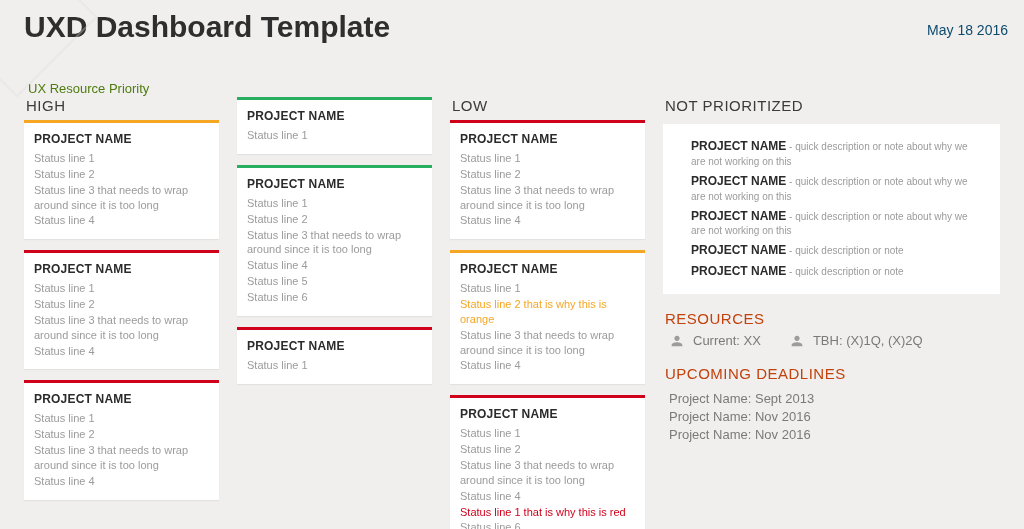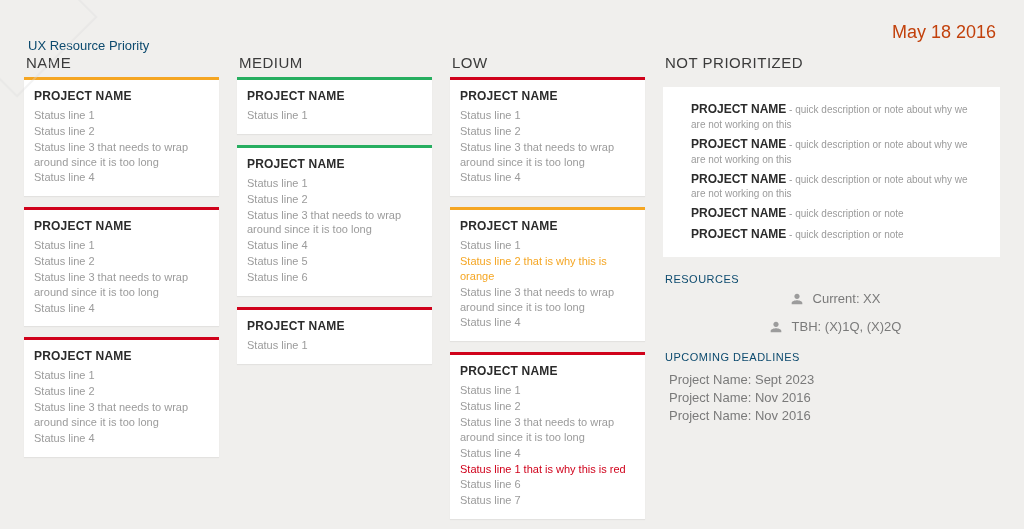--- a/index.html
+++ b/index.html
@@ -1,54 +1,55 @@
 <!DOCTYPE html>
 <html><head>
 <meta charset="utf-8">
 <style>
   html,body{margin:0;padding:0;width:1024px;height:529px;background:#f0efed;font-family:Arial,Helvetica,sans-serif;color:#333;overflow:hidden;}
   .page{position:relative;padding:10px 24px 0 24px;box-sizing:border-box;}
   .page-title{font-size:30px;font-weight:800;color:#2e2e2e;margin:0;}
-  .page-date{position:absolute;right:28px;top:22px;font-size:18px;color:#c2410c;}
-  .section-label{font-size:13px;color:#0c4a6e;margin:28px 0 1px 4px;}
+  .page-date{position:absolute;right:16px;top:22px;font-size:14px;color:#0c4a6e;}
+  .section-label{font-size:13px;color:#4d7c0f;margin:37px 0 1px 4px;}
   .grid{display:flex;gap:18px;align-items:flex-start;}
   .col{flex:0 0 195px;display:flex;flex-direction:column;}
   .col-title{font-size:15px;font-weight:400;color:#3b3b3b;margin:0 0 6px 2px;letter-spacing:.5px;}
   .card{background:#fff;border-top:3px solid;box-shadow:0 1px 1px rgba(0,0,0,.05);padding:9px 10px 10px 10px;margin-bottom:11px;}
   .b-orange{border-top-color:#f5a623;}
   .b-green{border-top-color:#27ae60;}
   .b-red{border-top-color:#d0021b;}
   .proj-name{font-size:12px;font-weight:800;color:#2b2b2b;margin:0 0 5px 0;letter-spacing:.2px;}
   .status{font-size:11px;color:#9b9b9b;line-height:1.35;margin:1px 0;}
   .status.orange{color:#f5a623;}
   .status.red{color:#d0021b;}
   .right{flex:1;display:flex;flex-direction:column;}
-  .np-title{font-size:15px;color:#3b3b3b;margin:0 0 16px 2px;letter-spacing:.5px;}
+  .np-title{font-size:15px;color:#3b3b3b;margin:0 0 10px 2px;letter-spacing:.5px;}
   .np-box{background:#fff;padding:10px 12px;}
   .np-row{font-size:10px;color:#9b9b9b;line-height:1.4;margin:4px 16px;}
   .np-row b{font-size:12px;color:#2b2b2b;font-weight:800;}
-  .sec-h{font-size:11px;color:#0c4a6e;margin:16px 0 6px 2px;letter-spacing:.5px;}
-  .res-row{display:flex;gap:12px;align-items:center;margin-left:6px;flex-direction:column;}
+  .sec-h{font-size:15px;color:#c2410c;margin:16px 0 6px 2px;letter-spacing:.5px;}
+  .res-row{display:flex;gap:28px;margin-left:6px;}
   .res-item{display:flex;align-items:center;gap:8px;color:#7a7a7a;font-size:13px;}
   .res-item svg{fill:#9c9c9c;}
   .dead{font-size:13px;color:#7a7a7a;margin:3px 0 0 6px;}
   .bg-deco{position:absolute;left:-40px;top:-40px;width:110px;height:110px;border:2px solid #ddd;transform:rotate(45deg);opacity:.35;}
 </style>
 </head>
 <body>
 
 <div class="page">
   <div class="bg-deco"></div>
+  <h1 class="page-title">UXD Dashboard Template</h1>
   <div class="page-date">May 18 2016</div>
   <div class="section-label">UX Resource Priority</div>
 
   <div class="grid">
 
     <div class="col">
-      <div class="col-title">NAME</div>
+      <div class="col-title">HIGH</div>
       <div>
           <div class="card b-orange">
             <div class="proj-name">PROJECT NAME</div>
             <div class="status">Status line 1</div>
             <div class="status">Status line 2</div>
             <div class="status">Status line 3 that needs to wrap around since it is too long</div>
             <div class="status">Status line 4</div>
           </div>
           <div class="card b-red">
             <div class="proj-name">PROJECT NAME</div>
@@ -61,21 +62,20 @@
             <div class="proj-name">PROJECT NAME</div>
             <div class="status">Status line 1</div>
             <div class="status">Status line 2</div>
             <div class="status">Status line 3 that needs to wrap around since it is too long</div>
             <div class="status">Status line 4</div>
           </div>
         </div>
     </div>
 
     <div class="col">
-      <div class="col-title">MEDIUM</div>
       <div>
           <div class="card b-green">
             <div class="proj-name">PROJECT NAME</div>
             <div class="status">Status line 1</div>
           </div>
           <div class="card b-green">
             <div class="proj-name">PROJECT NAME</div>
             <div class="status">Status line 1</div>
             <div class="status">Status line 2</div>
             <div class="status">Status line 3 that needs to wrap around since it is too long</div>
@@ -141,20 +141,20 @@
         <div class="res-item">
           <svg width="16" height="16" viewBox="0 0 24 24">
               <path d="M12 12c2.2 0 4-1.8 4-4s-1.8-4-4-4-4 1.8-4 4 1.8 4 4 4zm0 2c-2.7 0-8 1.3-8 4v2h16v-2c0-2.7-5.3-4-8-4z"></path>
             </svg>
           <span>TBH: (X)1Q, (X)2Q</span>
         </div>
       </div>
 
       <div class="sec-h">UPCOMING DEADLINES</div>
       <div>
-          <div class="dead">Project Name: Sept 2023</div>
+          <div class="dead">Project Name: Sept 2013</div>
           <div class="dead">Project Name: Nov 2016</div>
           <div class="dead">Project Name: Nov 2016</div>
         </div>
     </div>
 
   </div>
 </div>
 
 </body></html>

